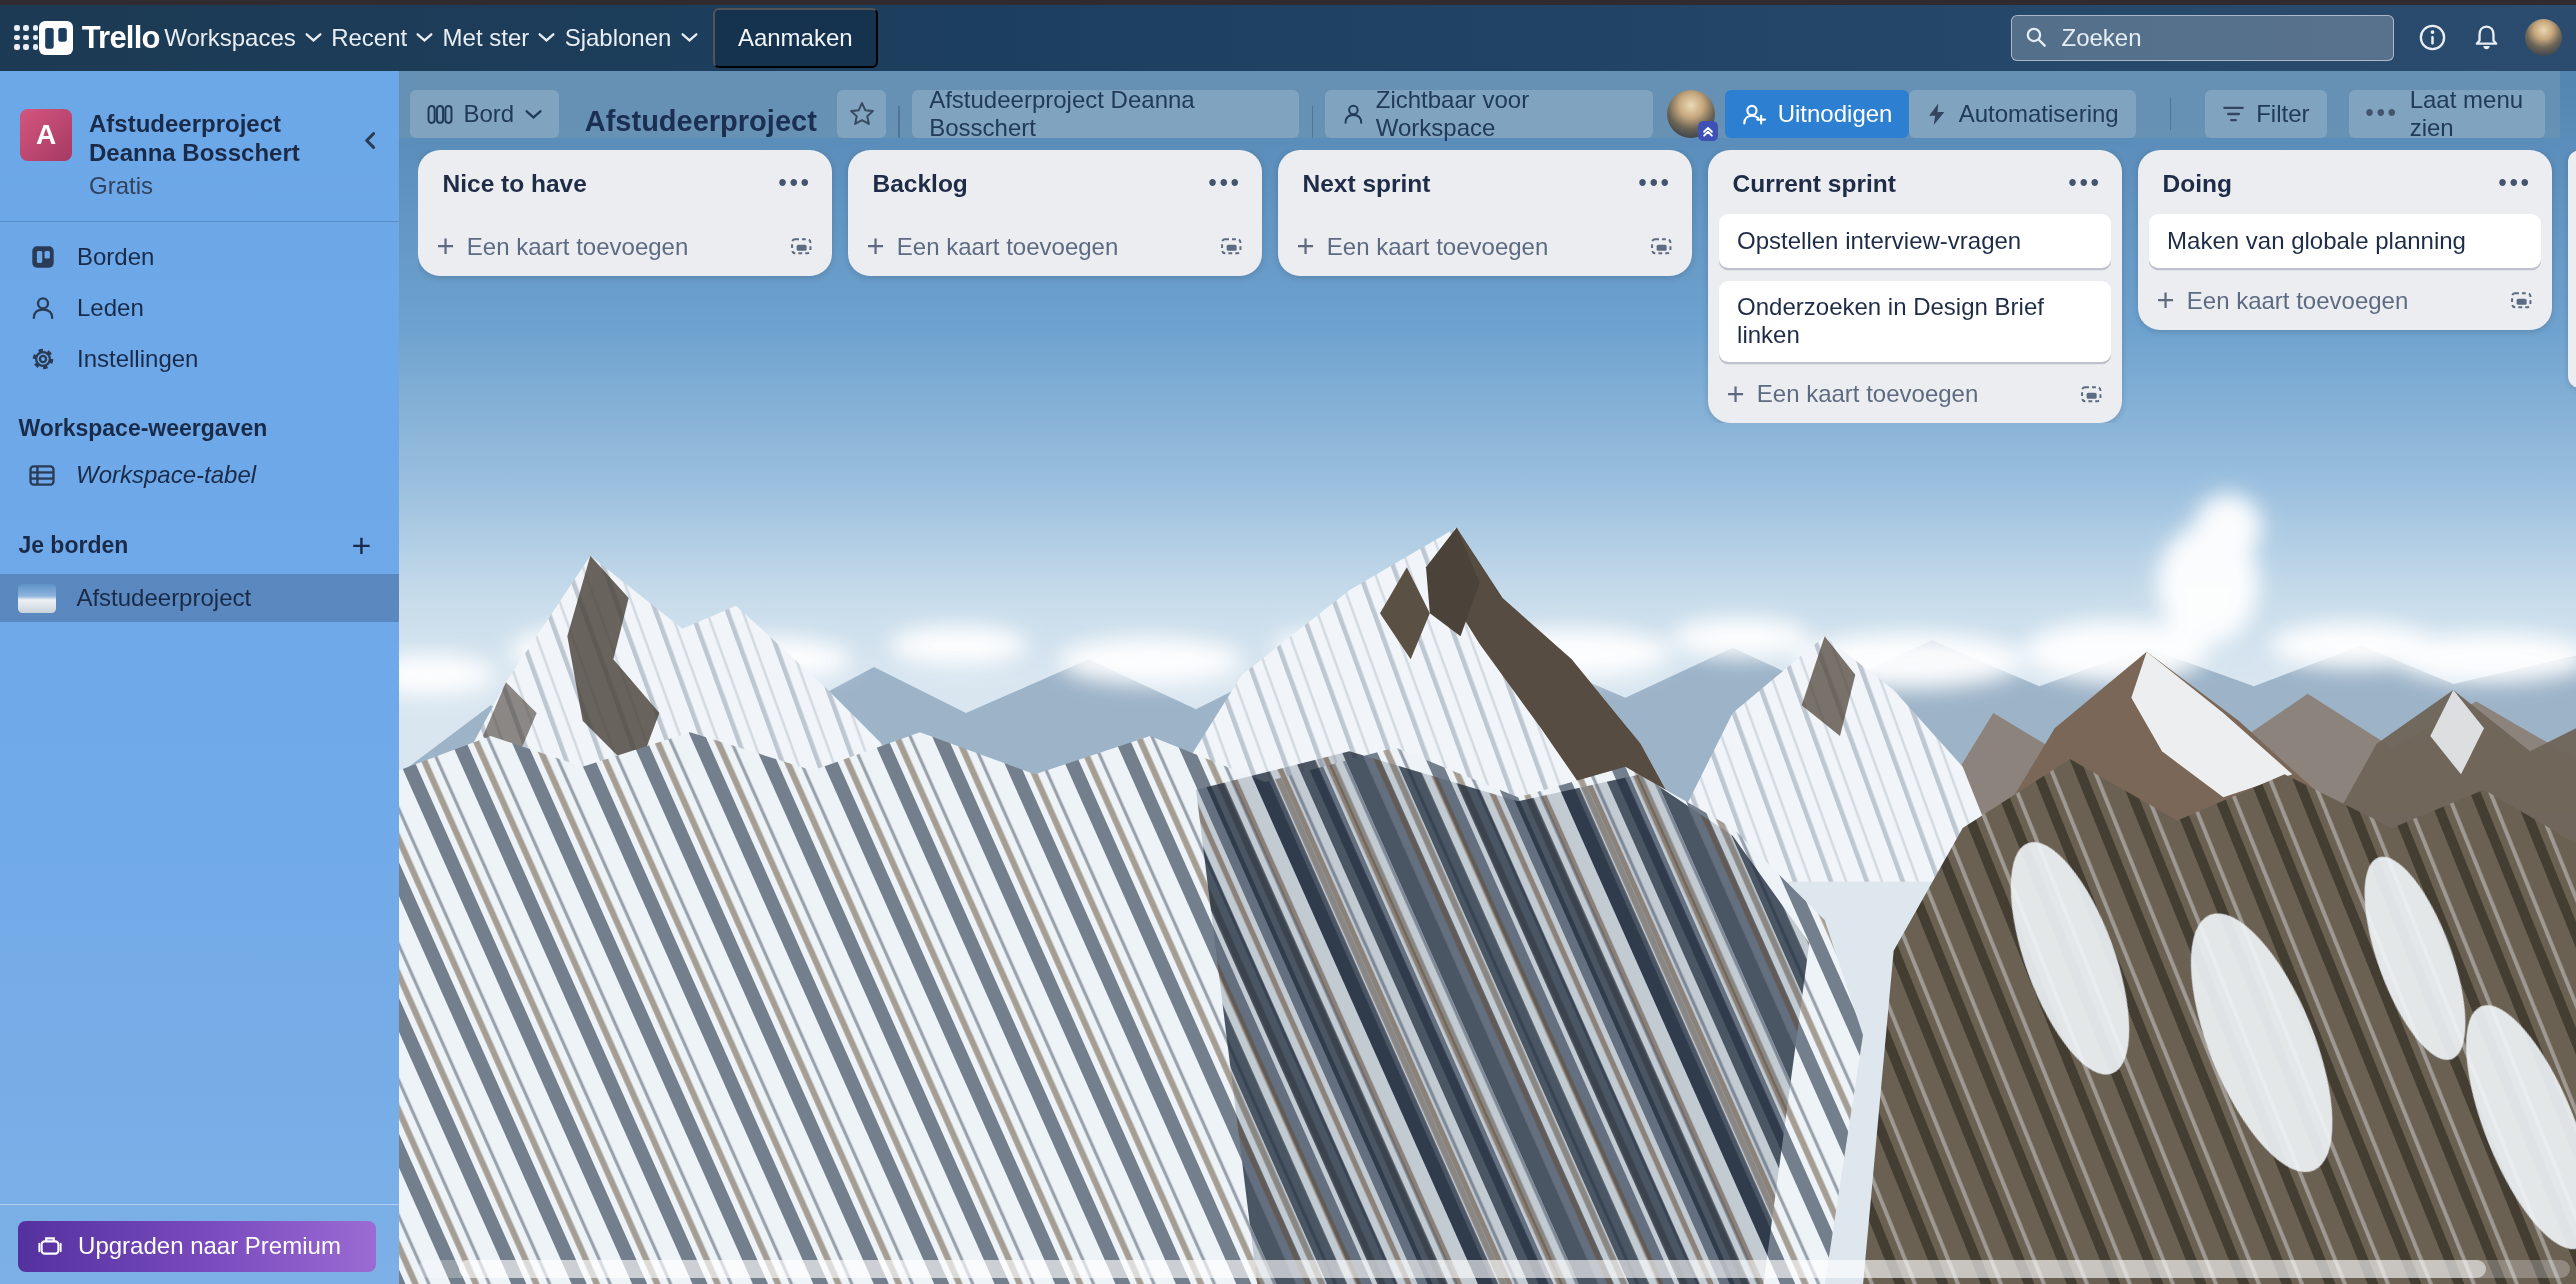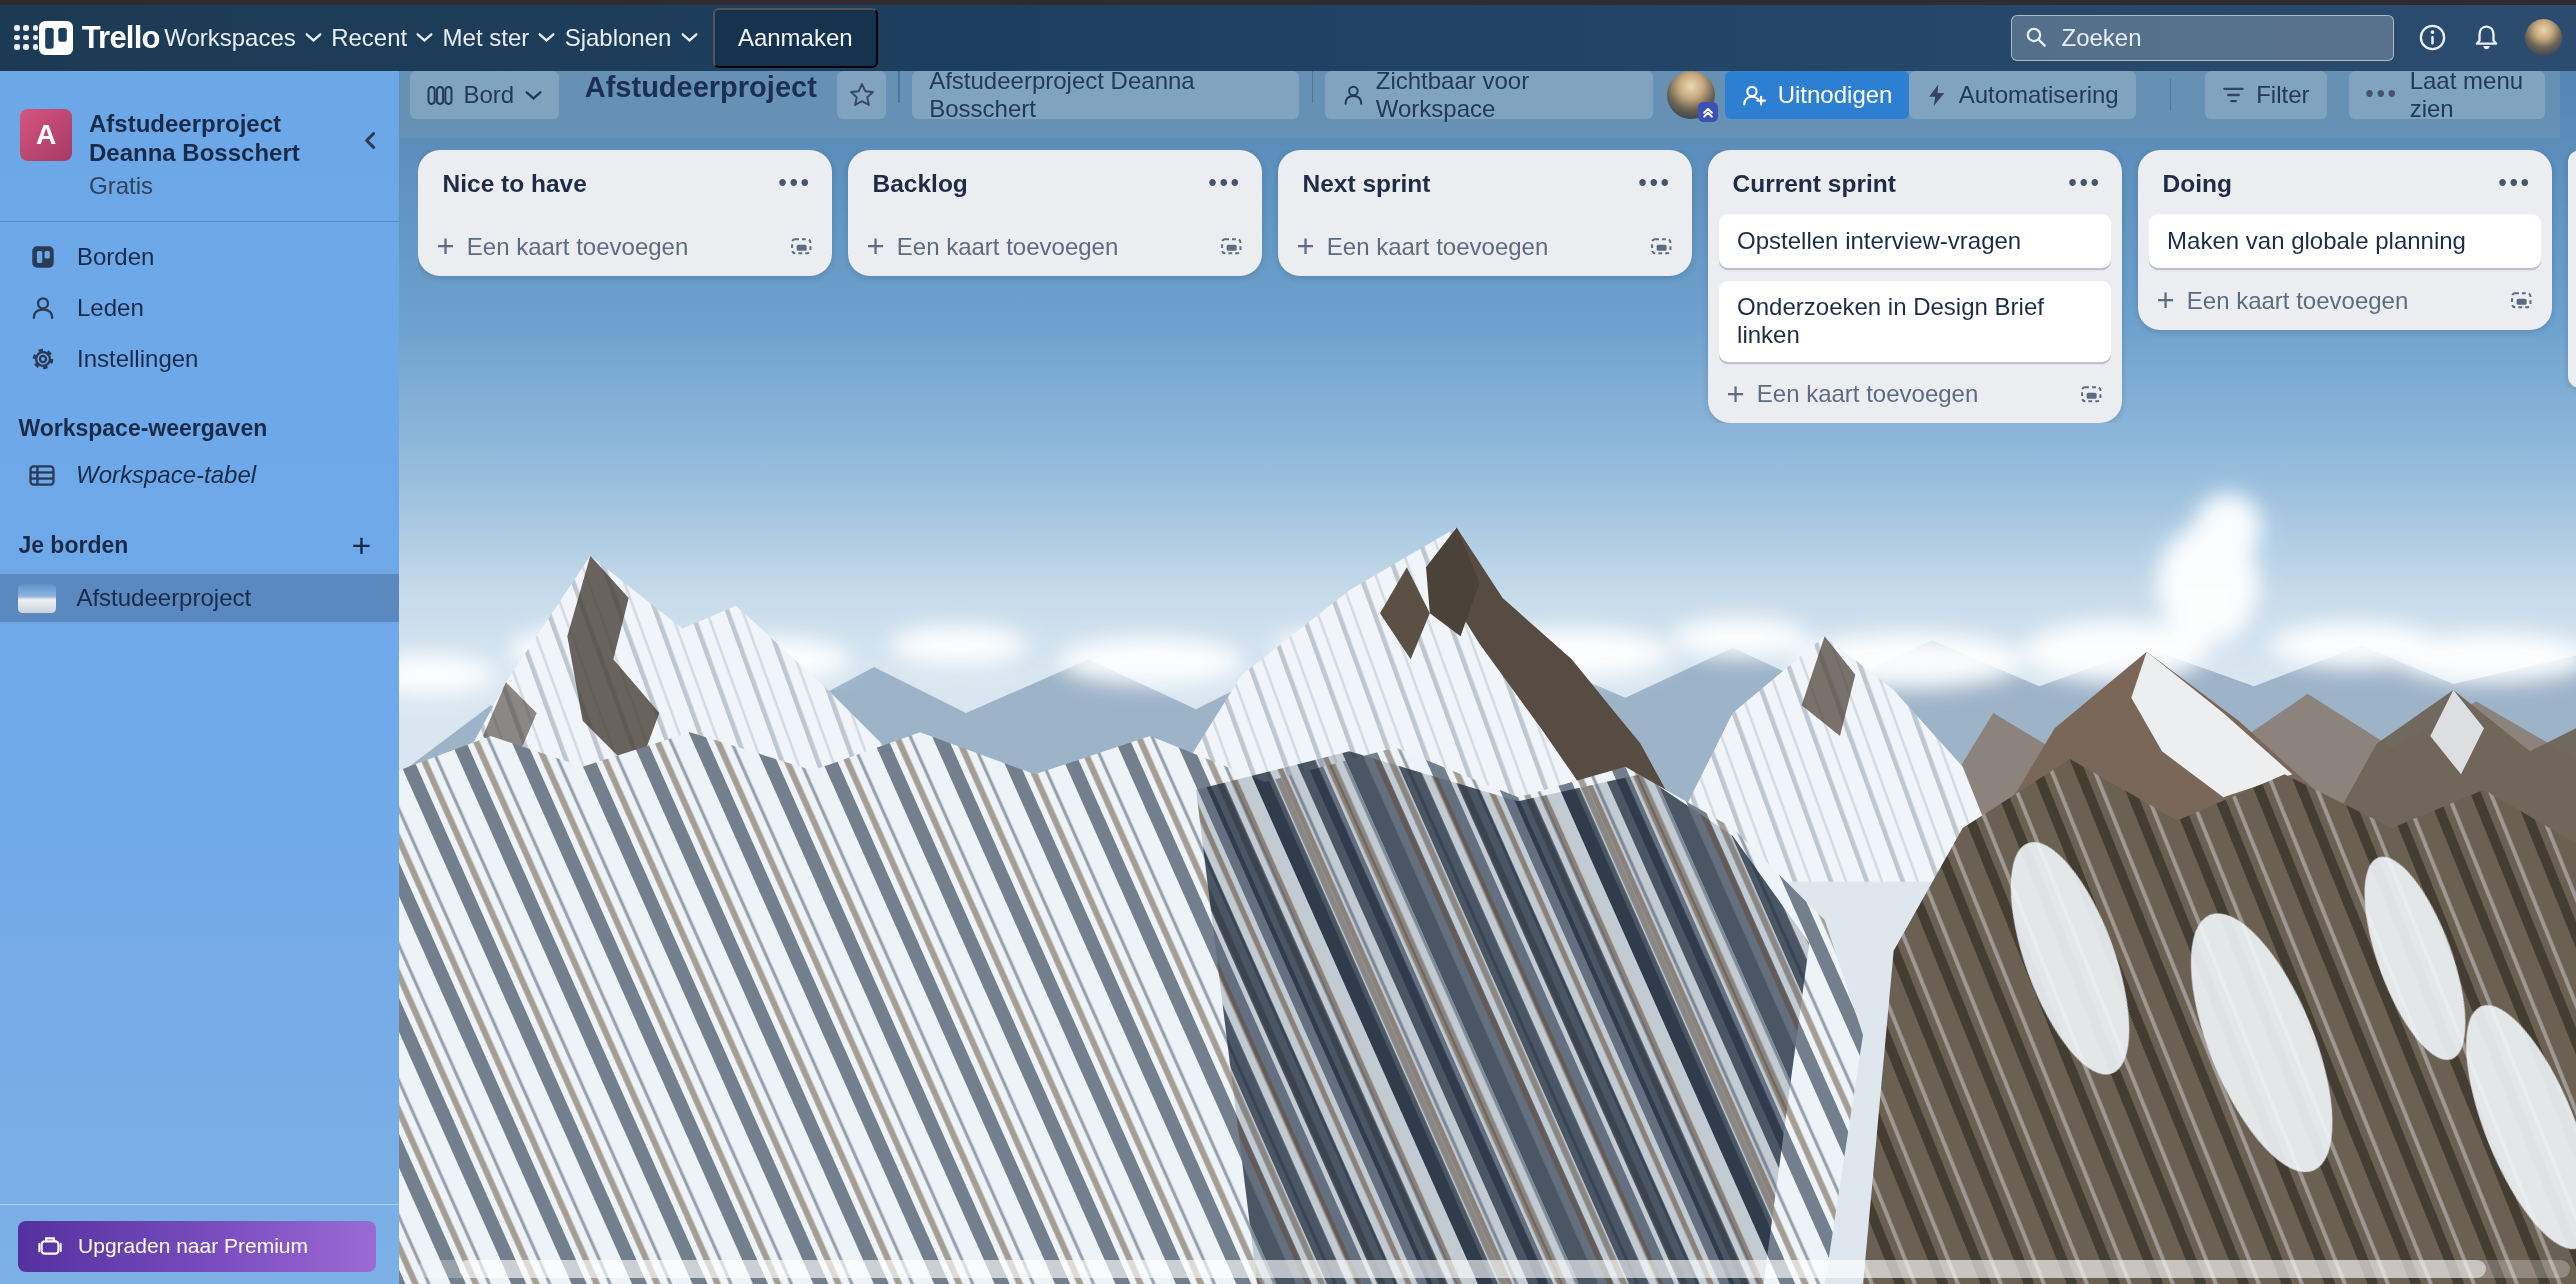--- a/index.html
+++ b/index.html
@@ -48,24 +48,24 @@
   .sb-section{font-size:23px;font-weight:700;padding:31px 15.3px 7.7px 18.4px;}
   .sb-section.row{display:flex;align-items:center;}
   .sb-section .plus{margin-left:auto;font-size:34px;font-weight:400;padding:0 12.3px;line-height:23px;}
   .italic{font-style:italic;}
   .board-row{display:flex;align-items:center;gap:20px;height:48px;padding:0 15.3px 0 18.4px;font-size:24px;
     background:rgba(52,74,106,.33);margin-top:7.7px;}
   .board-thumb{width:38px;height:29px;border-radius:4.6px;flex:0 0 auto;
     background:linear-gradient(180deg,#5e92c9 0%,#8fb4dd 42%,#eef1f4 55%,#c9d3da 100%);}
   .premium-wrap{position:absolute;left:0;right:0;bottom:0;padding:15.3px 23px 12.3px 18.4px;border-top:1.5px solid rgba(255,255,255,.4);}
   .premium-btn{display:flex;align-items:center;gap:15.3px;height:51px;border-radius:7.7px;padding:0 18.4px;
-    background:linear-gradient(90deg,#54319e 0%,#7a4cbe 55%,#9b6bd3 100%);color:#fff;font-size:21px;}
+    background:linear-gradient(90deg,#54319e 0%,#7a4cbe 55%,#9b6bd3 100%);color:#fff;font-size:24px;}
   
   .bheader{position:absolute;left:399px;right:16px;top:71px;height:67px;z-index:30;
-    background:rgba(104,146,180,.96);display:flex;align-items:flex-start;padding:0 15.3px 0 10.7px;color:#1f3354;}
+    background:rgba(104,146,180,.96);display:flex;align-items:flex-end;padding:0 15.3px 0 10.7px;color:#1f3354;}
   .bh-btn{display:flex;align-items:center;gap:10.7px;background:rgba(255,255,255,.17);border-radius:6.1px;
     height:48px;padding:0 17px;font-size:24px;color:#213a5a;}
   .bh-title{font-size:29px;font-weight:700;color:#1b2f52;margin:0 20px 0 26px;}
   .bh-sep{width:1.5px;height:32px;background:rgba(28,52,86,.30);margin:0 12.3px;}
   .invite{background:#2d7fd1;color:#fff;}
   .invite svg{stroke:#fff;}
   .bh-right{margin-left:auto;display:flex;align-items:center;gap:22px;}
   .bh-avatar{width:48px;height:48px;border-radius:50%;position:relative;flex:0 0 auto;margin-right:3.1px;
     background:radial-gradient(circle at 50% 32%,#ead9b4 0%,#c7a87e 30%,#6a6355 58%,#1f2e47 100%);}
   .bh-badge{position:absolute;right:-3.1px;bottom:-3.1px;width:20px;height:20px;border-radius:5.4px;background:#3d51b5;

